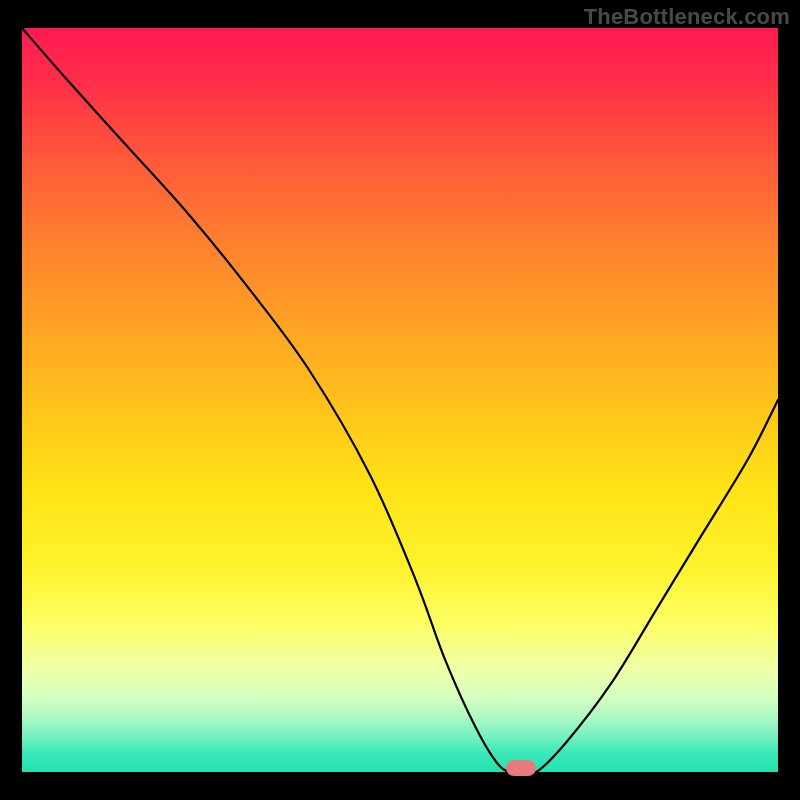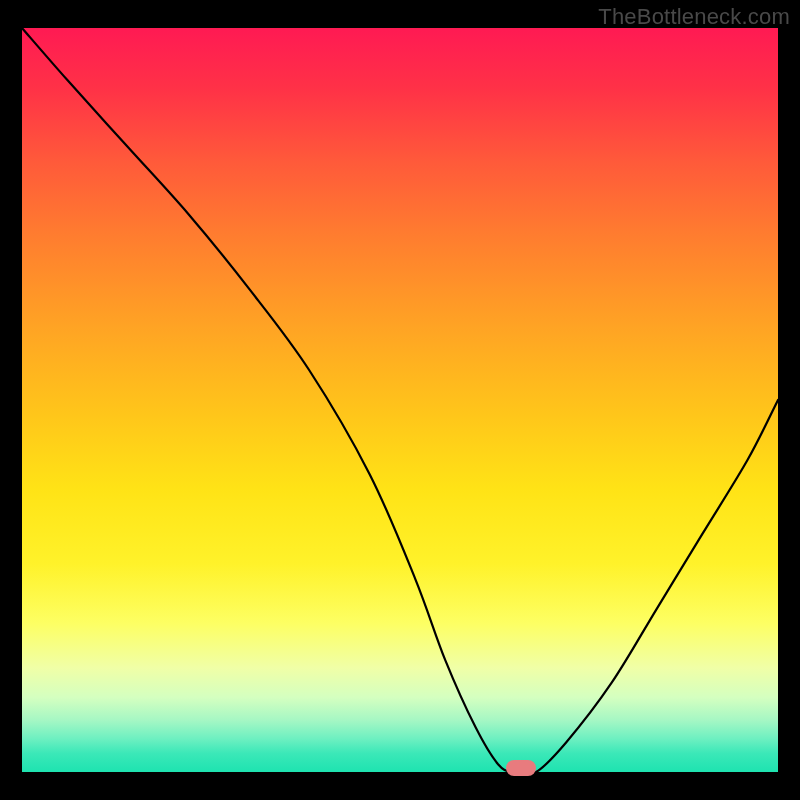--- a/index.html
+++ b/index.html
@@ -16,21 +16,21 @@
     width: 800px;
     height: 800px;
     background: #000;
   }
   .watermark {
     position: absolute;
     top: 4px;
     right: 10px;
     color: #494949;
     font-size: 22px;
-    font-weight: 400;
+    font-weight: 700;
     letter-spacing: 0.2px;
     z-index: 10;
   }
   .plot-area {
     position: absolute;
     left: 22px;
     top: 28px;
     width: 756px;
     height: 744px;
   }

